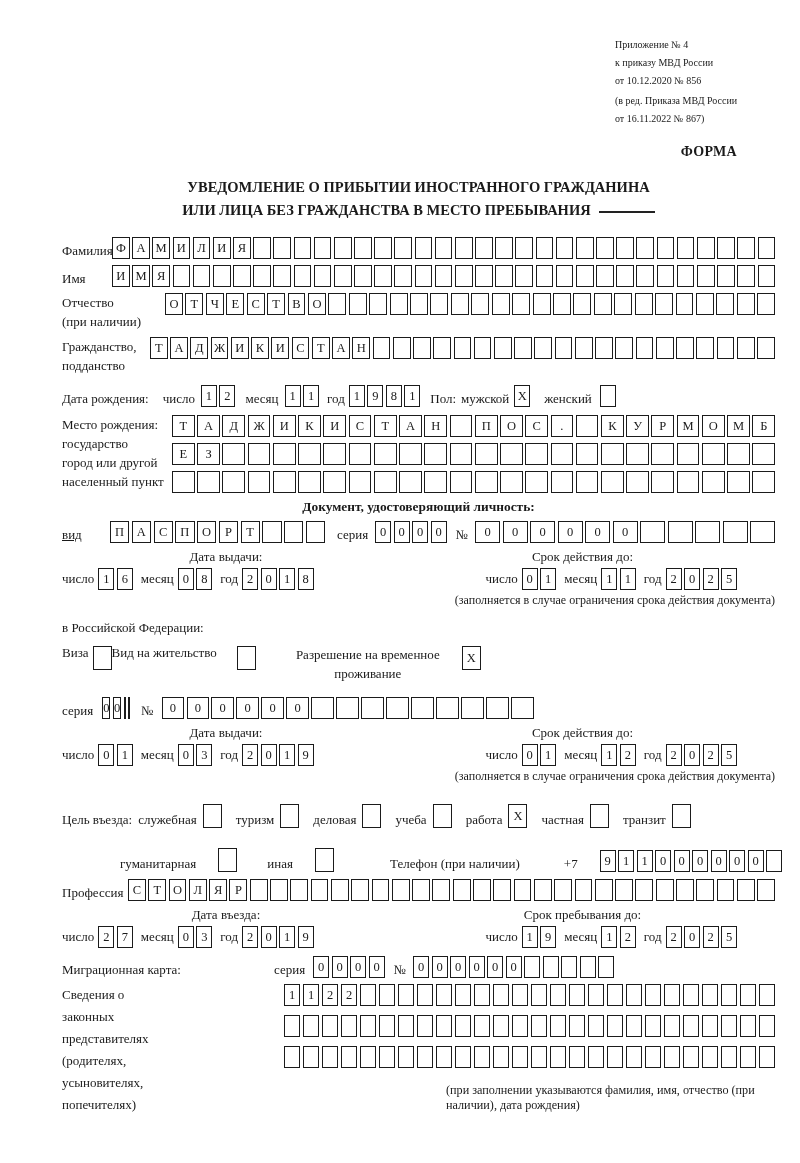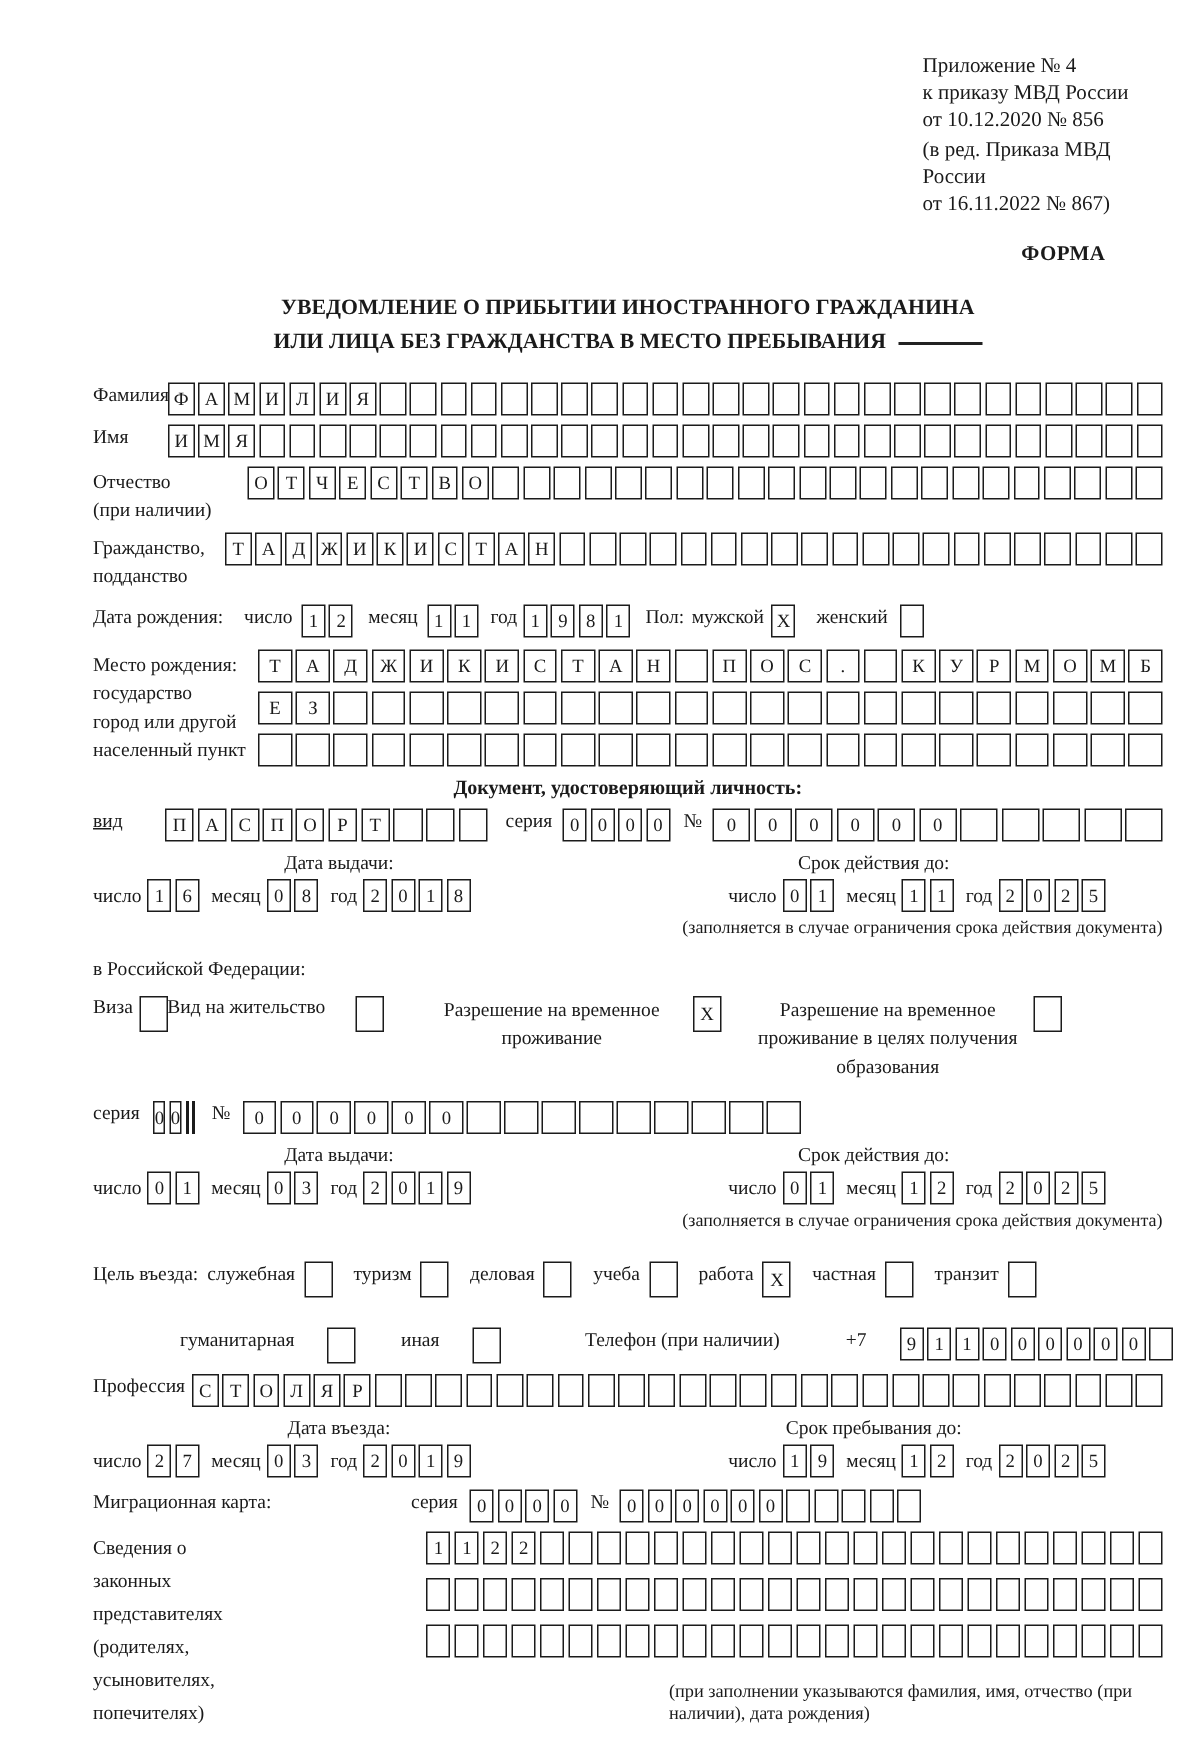--- a/index.html
+++ b/index.html
@@ -1,28 +1,28 @@
 <!DOCTYPE html>
 <html><head>
 <meta charset="utf-8">
 <style>
   html,body{margin:0;padding:0;background:#fff;}
   body{width:800px;height:1163px;overflow:hidden;color:#1a1a1a;
        font-family:"Liberation Serif","DejaVu Serif",serif;}
   .page{box-sizing:border-box;width:800px;height:1163px;padding:36px 25px 10px 62px;}
   
-  .appendix{margin-left:553px;font-size:14px;line-height:18px;}
+  .appendix{margin-left:553px;font-size:10px;line-height:18px;}
   .appendix .ed{margin-top:2px;}
   .forma{text-align:right;font-weight:bold;font-size:14px;margin:16px 38px 0 0;letter-spacing:.3px;}
   .title{text-align:center;font-weight:bold;font-size:14.5px;line-height:23px;margin-top:16px;}
   .uline{display:inline-block;width:56px;border-bottom:2px solid #222;height:1px;margin-left:8px;vertical-align:2px;}
   .sec1{font-weight:bold;font-size:13.6px;margin-top:25px;}
   
   .rows{margin-top:15px;}
-  .row{display:flex;align-items:flex-start;margin-bottom:6px;}
+  .row{display:flex;align-items:flex-end;margin-bottom:6px;}
   .row.top{align-items:flex-start;}
   .lbl{font-size:13px;white-space:nowrap;}
   .lblcol{font-size:13px;line-height:19px;}
   .cells{display:flex;gap:2.5px;}
   .cells.fill{flex:1;}
   .cells.fill .cell{flex:1;}
   .cell{box-sizing:border-box;height:22px;border:1.6px solid #1b1b1b;background:#fff;
         display:flex;align-items:center;justify-content:center;font-size:12.5px;}
   .cells.fixed .cell{flex:0 0 16px;width:16px;}
   .cells.box .cell{flex:0 0 19px;width:19px;height:24px;}
@@ -41,21 +41,21 @@
   
   .rtext{font-size:13px;line-height:23px;}
   .permits{display:flex;align-items:flex-start;margin:6px 0 14px;}
   .permit{display:flex;align-items:flex-start;}
   .permit .plbl{font-size:13px;}
   .permit .cells{margin-left:8px;margin-top:1px;}
   .plbl.c2{max-width:172px;text-align:center;line-height:19px;margin-left:26px;}
   .plbl.c3{max-width:178px;text-align:center;line-height:19px;margin-left:22px;}
   .permit .sp{}
   
-  .purp{display:flex;align-items:flex-start;margin-bottom:7px;margin-top:20px;}
+  .purp{display:flex;align-items:flex-end;margin-bottom:7px;margin-top:20px;}
   .purp .lbl{margin-right:6px;}
   .purp .cells{margin-right:14px;}
   .indent{margin-left:58px;gap:16px;}
   
   .w-mig{width:212px;flex:0 0 212px;}
   .w-rep{width:222px;flex:0 0 222px;}
   .repnote{font-size:12.2px;margin:6px 0 0 162px;}
 </style>
 </head>
 <body>
@@ -455,26 +455,20 @@
         <span class="cells box" style="margin-left:20px;">
             <span class="cell"></span>
           </span>
       </span>
       <span class="permit">
         <span class="plbl c2">Разрешение на временное проживание</span>
         <span class="cells box">
             <span class="cell">X</span>
           </span>
       </span>
-      <span class="permit">
-        <span class="plbl c3">Разрешение на временное проживание в целях получения образования</span>
-        <span class="cells box">
-            <span class="cell"></span>
-          </span>
-      </span>
     </div>
 
     <div class="row">
       <span class="lbl" style="margin-right:9px;">серия</span>
       <span class="cells" style="--w:1;">
           <span class="cell">0</span>
           <span class="cell">0</span>
           <span class="cell"></span>
           <span class="cell"></span>
         </span>

